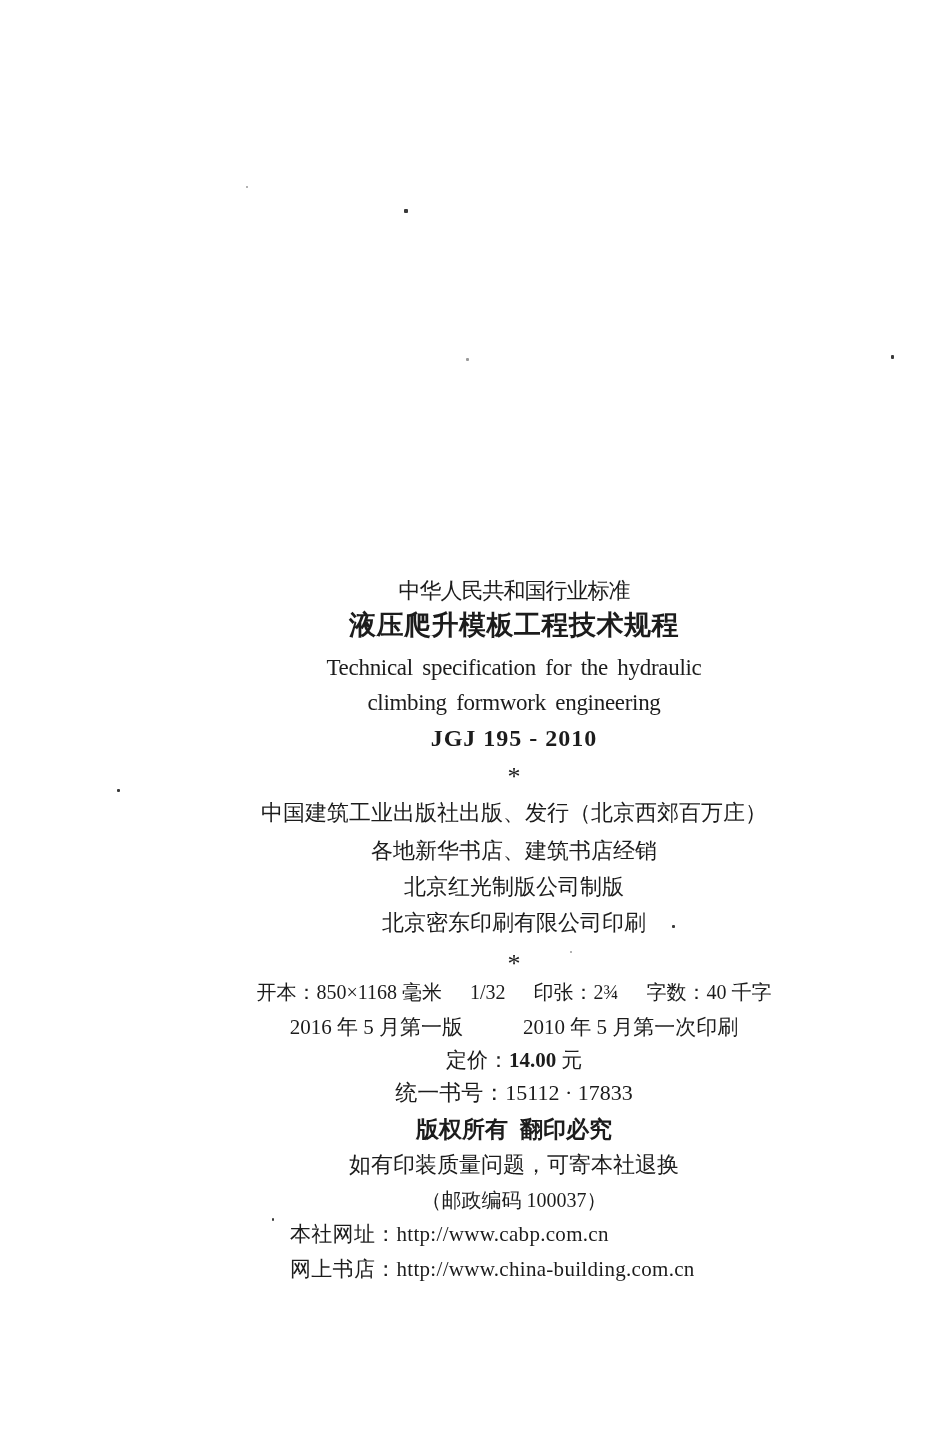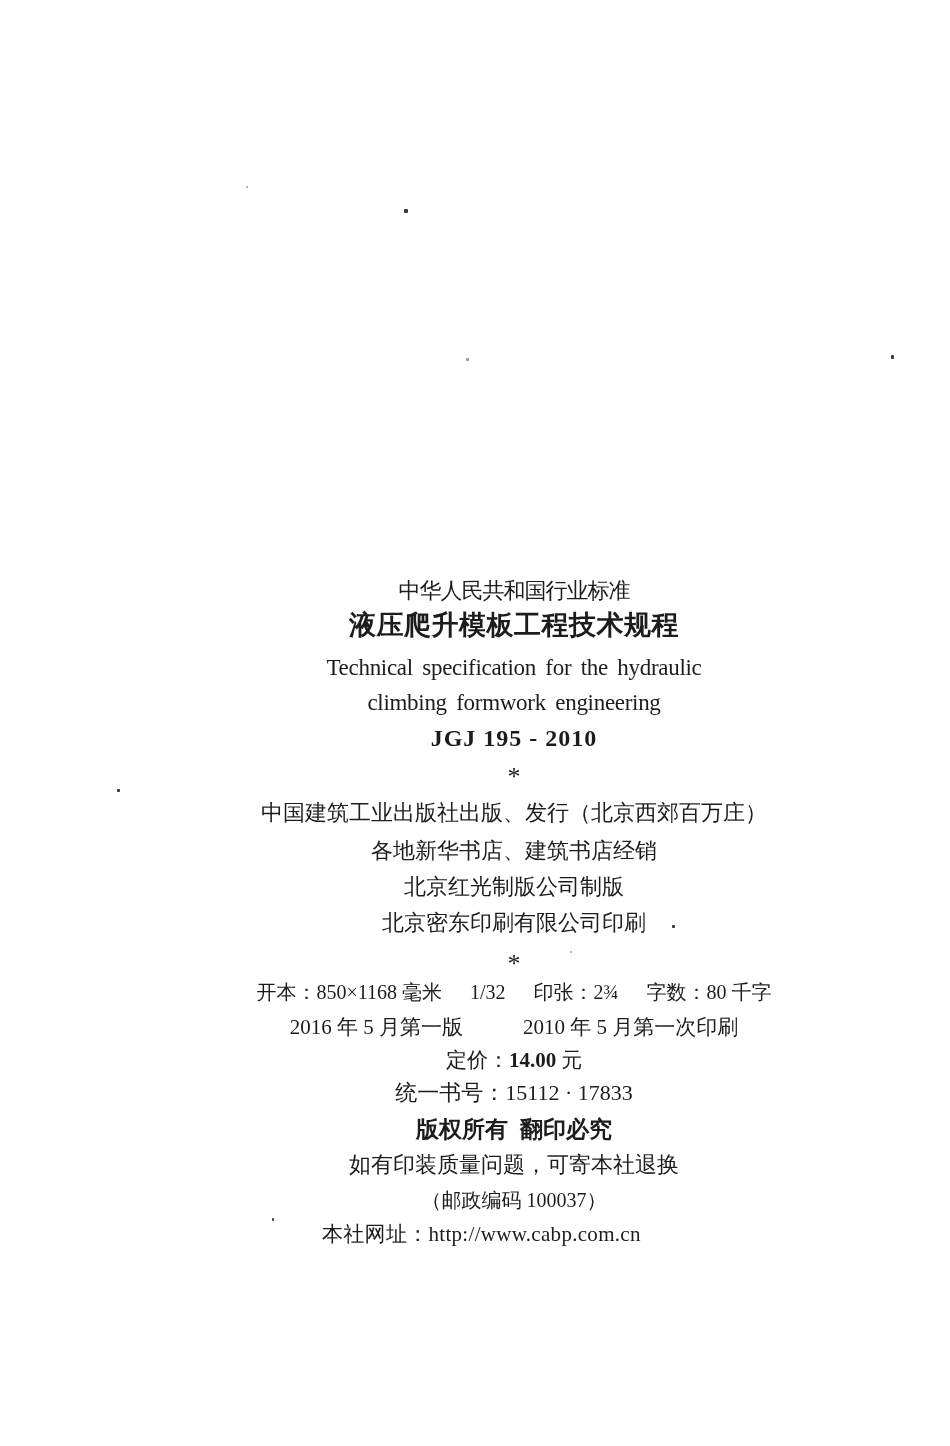--- a/index.html
+++ b/index.html
@@ -23,21 +23,20 @@
     text-align: center;
     white-space: nowrap;
     line-height: 1.15;
   }
   .ln-left {
     position: absolute;
     left: 290px;
     text-align: right;
     white-space: nowrap;
     line-height: 1.15;
-    margin-left: 32px;
   }
   .bold { font-weight: bold; }
   .series { font-size: 22px; letter-spacing: -1px; }
   .title-zh { font-size: 27px; font-weight: bold; letter-spacing: 0.5px; }
   .title-en { font-size: 23px; letter-spacing: -0.3px; word-spacing: 4px; }
   .code { font-size: 24px; font-weight: bold; letter-spacing: 1px; }
   .star { font-size: 26px; }
   .imprint { font-size: 22px; }
   .spec { font-size: 20px; }
   .spec .seg { margin-left: 28px; }
@@ -82,33 +81,36 @@
   <div class="ln star" style="top:762px">*</div>
 
   <div class="ln imprint" style="top:800px">中国建筑工业出版社出版、发行（北京西郊百万庄）</div>
   <div class="ln imprint" style="top:838px">各地新华书店、建筑书店经销</div>
   <div class="ln imprint" style="top:874px">北京红光制版公司制版</div>
   <div class="ln imprint" style="top:910px">北京密东印刷有限公司印刷</div>
 
   <div class="ln star" style="top:949px">*</div>
 
   <div class="ln spec" style="top:981px">
-    <span class="seg">开本：850×1168 毫米</span><span class="seg">1/32</span><span class="seg">印张：2¾</span><span class="seg">字数：80 千字</span>
+    <span class="seg">开本：850×1168 毫米</span><span class="seg">1/32</span><span class="seg">印张：2¾</span><span class="seg">字数：40 千字</span>
   </div>
   <div class="ln edition" style="top:1015px">
     <span>2016 年 5 月第一版</span><span class="seg2">2010 年 5 月第一次印刷</span>
   </div>
   <div class="ln price" style="top:1048px">
     <span>定价：</span><span class="bold">14.00</span><span class="unit">元</span>
   </div>
   <div class="ln booknum" style="top:1080px">统一书号：15112 · 17833</div>
 
   <div class="ln copyright" style="top:1117px">
     <span>版权所有</span><span class="seg2">翻印必究</span>
   </div>
   <div class="ln quality" style="top:1152px">如有印装质量问题，可寄本社退换</div>
   <div class="ln postal" style="top:1189px">（邮政编码 100037）</div>
 
   <div class="ln-left url" style="top:1222px">
     <span>本社网址：</span><span>http://www.cabp.com.cn</span>
   </div>
+  <div class="ln-left url" style="top:1257px">
+    <span>网上书店：</span><span>http://www.china-building.com.cn</span>
+  </div>
 
 </div>
 
 </body></html>

